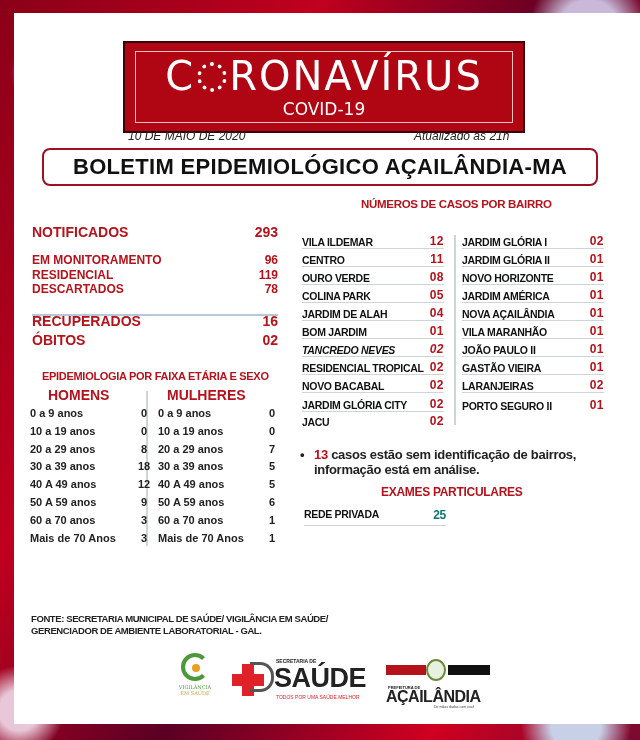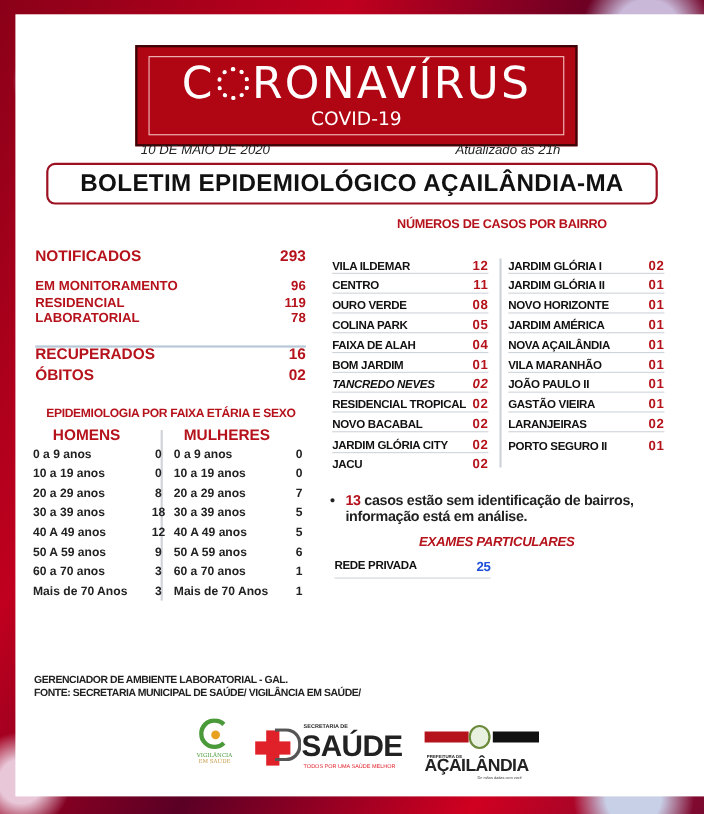--- a/index.html
+++ b/index.html
@@ -67,21 +67,21 @@
       font-weight: bold; font-size: 10.5px; color: #111; border-bottom: 1.5px solid #cfd4da;
       height: 15px; letter-spacing: -0.3px;
     }
     .nb-row .v { color: #b5121b; font-size: 12px; letter-spacing: 0.5px; }
     .nb-row.noline { border-bottom: none; }
     .nb-divider { position: absolute; left: 440px; top: 222px; width: 2px; height: 190px; background: #cfd4da; }
     .note { position: absolute; left: 286px; top: 434px; width: 300px; font-size: 13px; color: #222; font-weight: bold; line-height: 15px; letter-spacing: -0.3px; }
     .note .bullet { position: absolute; left: 0; top: 0; }
     .note .txt { margin-left: 14px; display: block; }
     .priv-row { position: absolute; left: 290px; top: 495px; width: 142px; display: flex; justify-content: space-between; font-weight: bold; font-size: 10.5px; color: #111; border-bottom: 1.5px solid #cfd4da; padding-bottom: 3px; letter-spacing: -0.3px; }
-    .priv-row .v { color: #1d4ed8; font-size: 12px; }
+    .priv-row .v { color: #0f766e; font-size: 12px; }
     .source { position: absolute; left: 17px; top: 600px; font-size: 9.5px; font-weight: bold; color: #222; line-height: 12px; letter-spacing: -0.4px; }
     .logo { position: absolute; }
     .logo-vig { left: 158px; top: 640px; width: 46px; height: 50px; text-align: center; }
     .logo-vig .circle { width: 28px; height: 28px; border-radius: 50%; border: 4px solid #4a9a3a; border-right-color: transparent; margin: 0 auto; box-sizing: border-box; position: relative; }
     .logo-vig .circle::after { content: ""; position: absolute; left: 7px; top: 7px; width: 8px; height: 8px; background: #e8a020; border-radius: 50%; }
     .logo-vig .t1 { font-size: 5px; color: #4a9a3a; margin-top: 3px; font-family: "DejaVu Serif", serif; }
     .logo-vig .t2 { font-size: 5px; color: #c8a050; font-family: "DejaVu Serif", serif; }
     .logo-saude { left: 218px; top: 645px; width: 140px; height: 44px; }
     .cross { position: absolute; left: 0; top: 6px; width: 32px; height: 32px; }
     .cross::before { content: ""; position: absolute; left: 10px; top: 0; width: 12px; height: 32px; background: #e0212a; }
@@ -122,21 +122,21 @@
   </div>
   <div class="stat small" style="top:240px">
     <span>EM MONITORAMENTO</span>
     <span>96</span>
   </div>
   <div class="stat small" style="top:255px">
     <span>RESIDENCIAL</span>
     <span>119</span>
   </div>
   <div class="stat small" style="top:269px">
-    <span>LABORATORIAL</span>
+    <span>DESCARTADOS</span>
     <span>78</span>
   </div>
   <div class="stat-divider"></div>
   <div class="stat big" style="top:300px">
     <span>RECUPERADOS</span>
     <span>16</span>
   </div>
   <div class="stat big" style="top:319px">
     <span>ÓBITOS</span>
     <span>02</span>
@@ -228,21 +228,21 @@
       </div>
       <div class="nb-row" style="left: 288px; width: 142px; top: 256px;">
         <span>OURO VERDE</span>
         <span class="v">08</span>
       </div>
       <div class="nb-row" style="left: 288px; width: 142px; top: 274px;">
         <span>COLINA PARK</span>
         <span class="v">05</span>
       </div>
       <div class="nb-row" style="left: 288px; width: 142px; top: 292px;">
-        <span>FAIXA DE ALAH</span>
+        <span>JARDIM DE ALAH</span>
         <span class="v">04</span>
       </div>
       <div class="nb-row" style="left: 288px; width: 142px; top: 310px;">
         <span>BOM JARDIM</span>
         <span class="v">01</span>
       </div>
       <div class="nb-row" style="left: 288px; width: 142px; top: 328px; font-style: italic;">
         <span>TANCREDO NEVES</span>
         <span class="v">02</span>
       </div>
@@ -304,29 +304,29 @@
         <span>PORTO SEGURO II</span>
         <span class="v">01</span>
       </div>
     </div>
 
   <div class="note">
     <span class="bullet">•</span>
     <span class="txt"><span class="red">13</span><span> casos estão sem identificação de bairros, informação está em análise.</span></span>
   </div>
 
-  <div class="section-head" style="left:367px; top:472px; font-size:12px;font-style:italic;">EXAMES PARTICULARES</div>
+  <div class="section-head" style="left:367px; top:472px; font-size:12px;">EXAMES PARTICULARES</div>
   <div class="priv-row">
     <span>REDE PRIVADA</span>
     <span class="v">25</span>
   </div>
 
   <div class="source">
+    <div>FONTE: SECRETARIA MUNICIPAL DE SAÚDE/ VIGILÂNCIA EM SAÚDE/</div>
     <div>GERENCIADOR DE AMBIENTE LABORATORIAL - GAL.</div>
-    <div>FONTE: SECRETARIA MUNICIPAL DE SAÚDE/ VIGILÂNCIA EM SAÚDE/</div>
   </div>
 
   <div class="logo logo-vig">
     <div class="circle"></div>
     <div class="t1">VIGILÂNCIA</div>
     <div class="t2">EM SAÚDE</div>
   </div>
   <div class="logo logo-saude">
     <div class="cross"></div>
     <div class="heart"></div>

